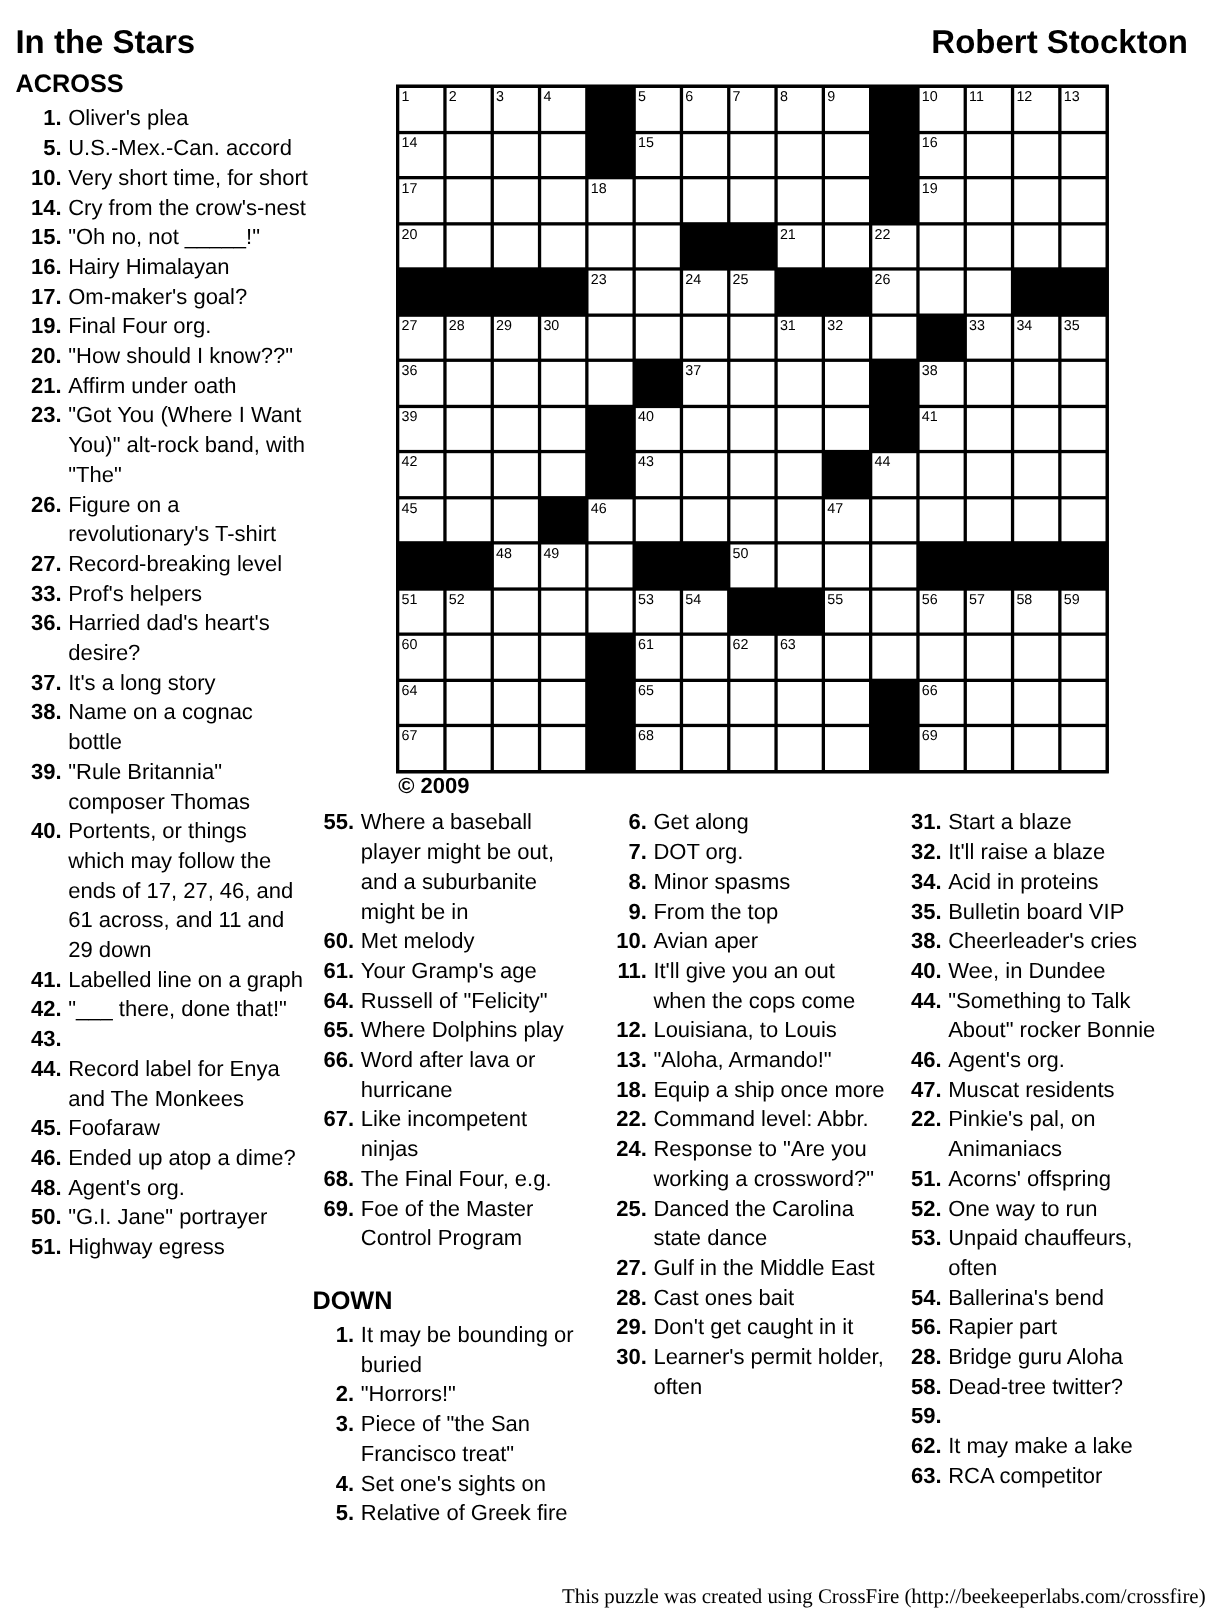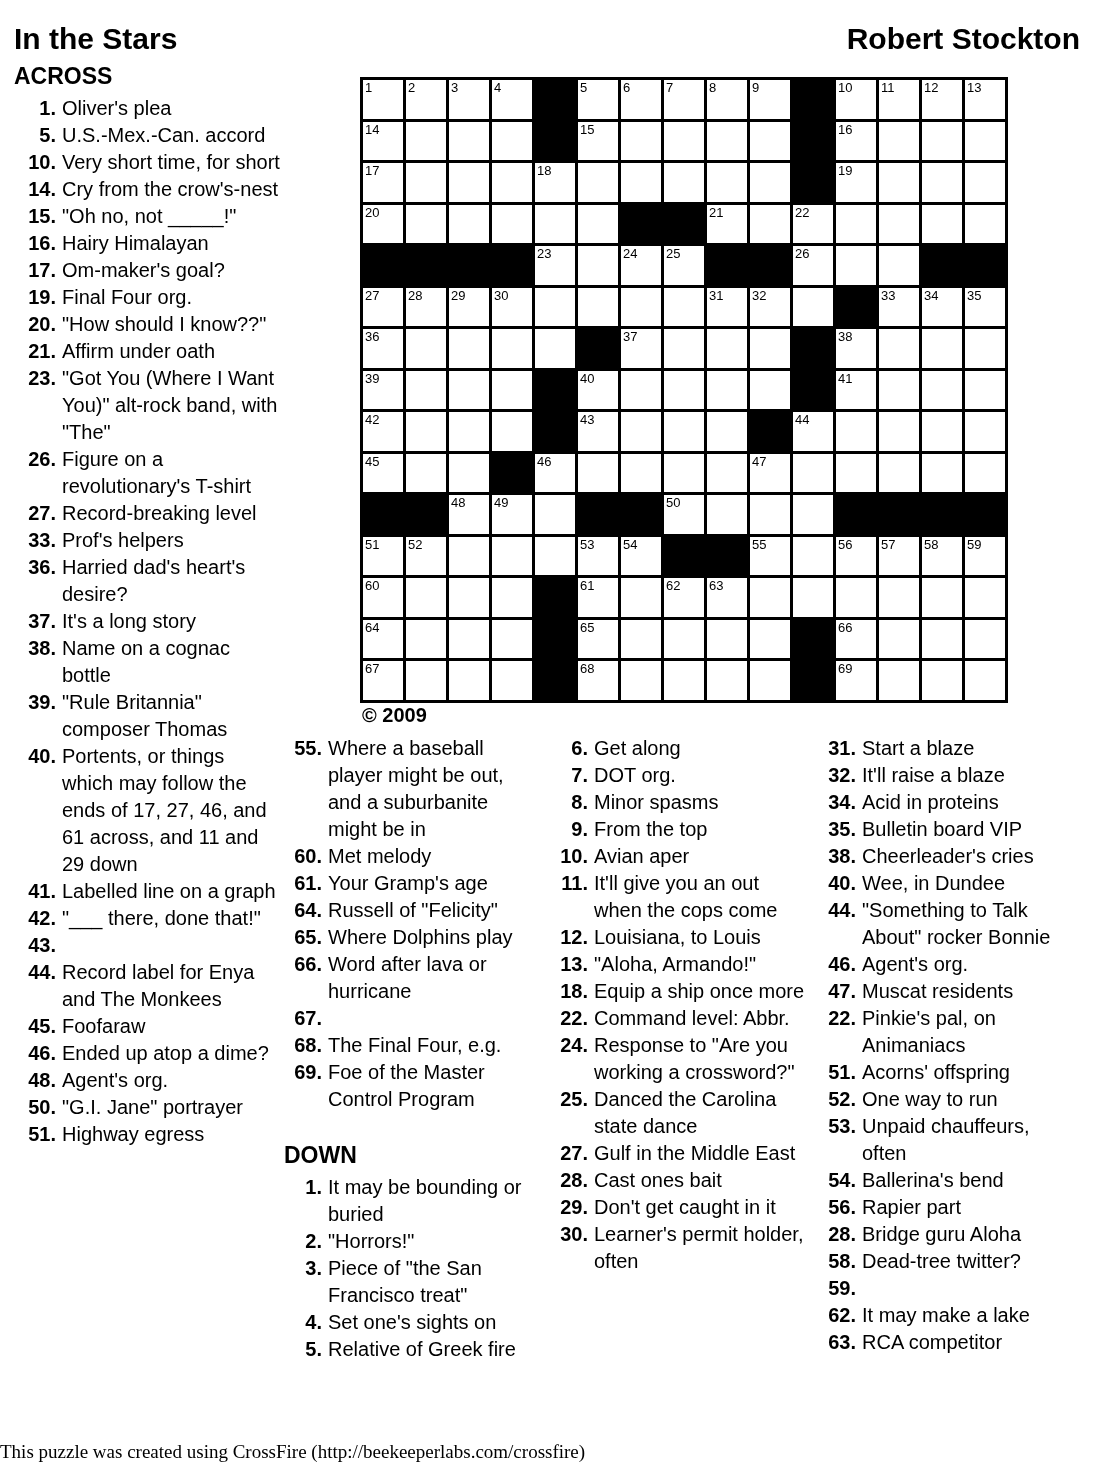--- a/index.html
+++ b/index.html
@@ -24,21 +24,21 @@
     position:absolute;left:360px;top:77px;
     display:grid;grid-template-columns:repeat(15,40px);grid-template-rows:repeat(15,38.5px);
     gap:3px;background:#000;border:3px solid #000;
   }
   .cell{background:#fff;position:relative;}
   .cell.black{background:#000;}
   .num{position:absolute;top:0;left:2px;font-size:13px;line-height:15px;font-weight:normal;}
 
   .copyright{position:absolute;left:362px;top:704px;font-size:20px;font-weight:bold;}
   .footer{
-    position:absolute;left:0;top:1441px;width:100%;text-align:left;
+    position:absolute;left:0;top:1441px;width:100%;text-align:right;
     font-family:"Liberation Serif", serif;font-size:19px;
   }
 </style>
 </head>
 <body>
 
 <div class="title">In the Stars</div>
 <div class="author">Robert Stockton</div>
 
 <div class="cluecol col-left">
@@ -547,20 +547,21 @@
       <div class="clue">
         <span class="cnum">65.</span>
         <span class="ctext">Where Dolphins play</span>
       </div>
       <div class="clue">
         <span class="cnum">66.</span>
         <span class="ctext">Word after lava or hurricane</span>
       </div>
       <div class="clue">
         <span class="cnum">67.</span>
+        <span class="ctext">Like incompetent ninjas</span>
       </div>
       <div class="clue">
         <span class="cnum">68.</span>
         <span class="ctext">The Final Four, e.g.</span>
       </div>
       <div class="clue">
         <span class="cnum">69.</span>
         <span class="ctext">Foe of the Master Control Program</span>
       </div>
     </div>

